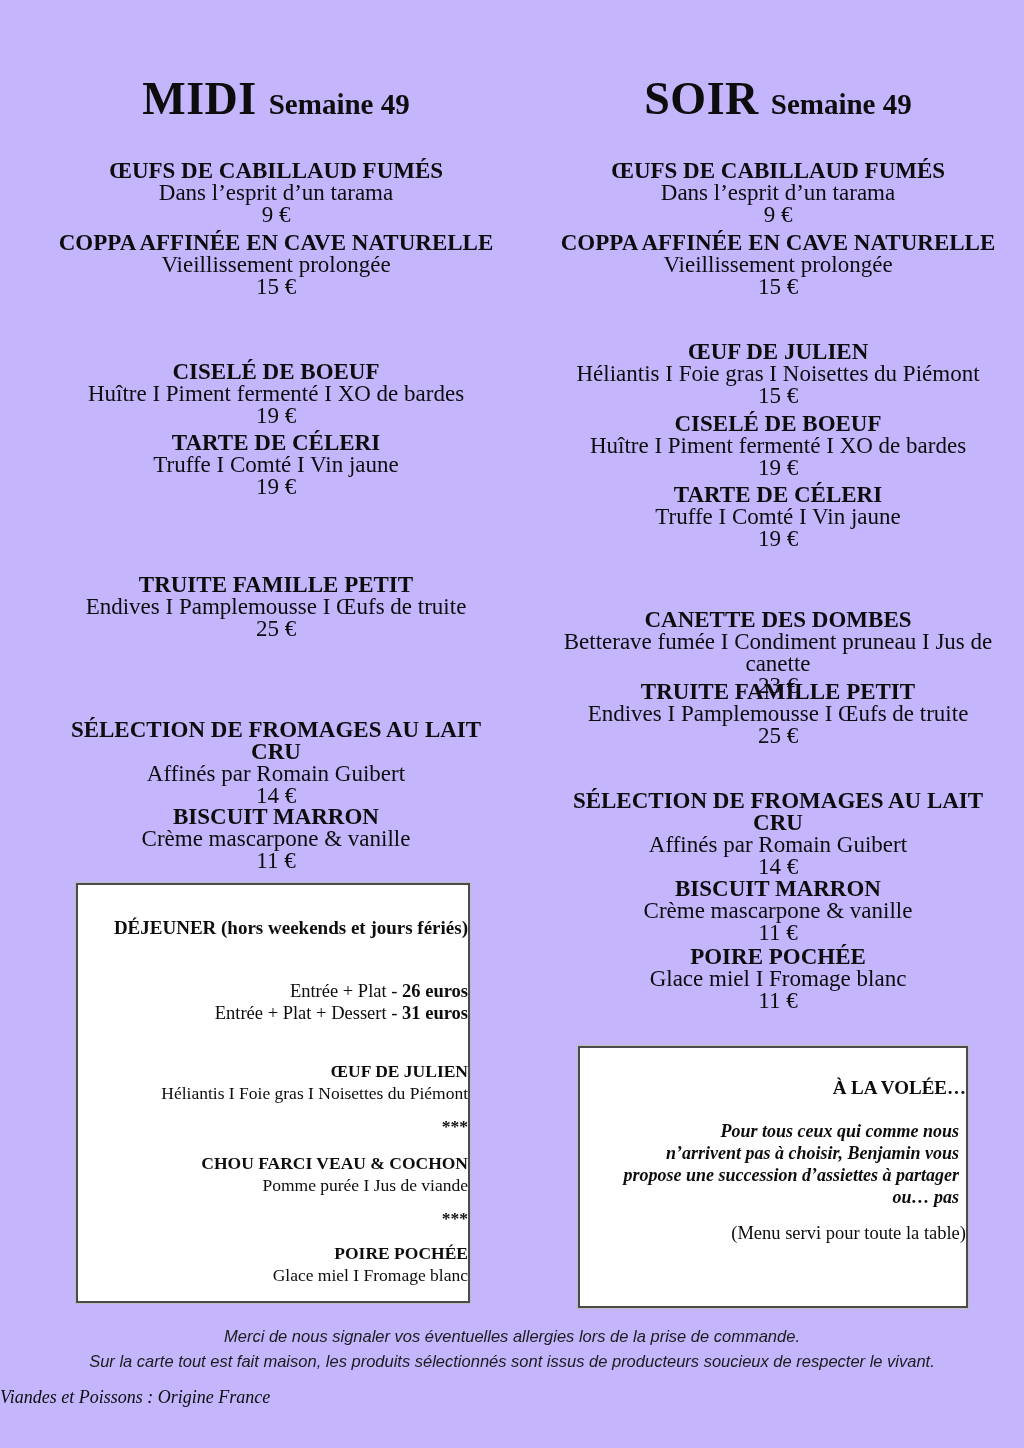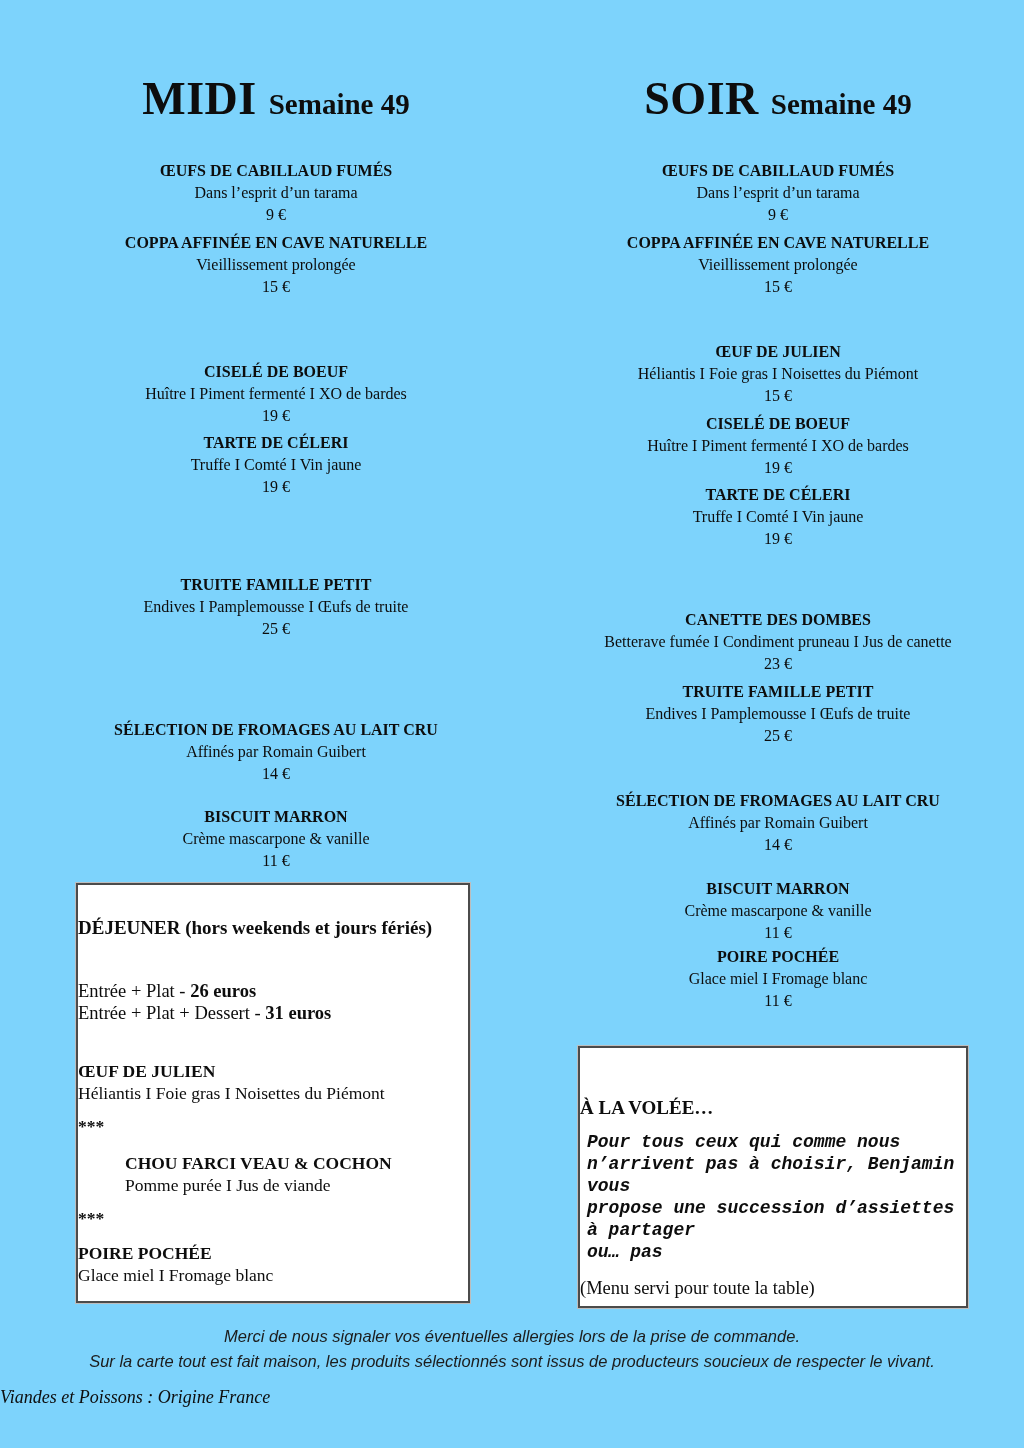--- a/index.html
+++ b/index.html
@@ -1,61 +1,61 @@
 <!DOCTYPE html>
 <html><head>
 <meta charset="utf-8">
 <style>
   html,body { margin:0; padding:0; background:#e8e8e8; }
   .page {
     position:relative; width:1024px; height:1448px; margin:0 auto;
-    background:#7dd3fc; color:#0d0d0d; overflow:hidden;
+    background:#c4b5fd; color:#0d0d0d; overflow:hidden;
     font-family:"Liberation Serif", serif;
   }
   .col { position:absolute; top:0; width:440px; height:100%; }
   .col-left  { left:56px; }
   .col-right { left:558px; }
 
   .menu-title {
     position:absolute; width:100%; text-align:center;
     font-weight:bold; font-size:46px; line-height:46px; letter-spacing:0.5px;
     white-space:nowrap;
   }
   .menu-title .subtitle { font-size:29px; letter-spacing:0; }
 
-  .item { position:absolute; width:100%; text-align:center; line-height:22px; font-size:16px; }
+  .item { position:absolute; width:100%; text-align:center; line-height:22px; font-size:23px; }
   .item .name  { font-weight:bold; }
   .item .desc  { font-weight:normal; }
   .item .price { font-weight:normal; }
 
   .boxed {
-    position:absolute; background:#fff; text-align:left;
+    position:absolute; background:#fff; text-align:right;
     border:2px solid #4b4b4b; outline:1px solid #bdbdbd;
     box-sizing:border-box;
   }
   .box-dejeuner { left:76px;  top:883px;  width:394px; height:420px; }
   .box-volee    { left:578px; top:1046px; width:390px; height:262px; }
 
   .box-heading { padding-top:31px; font-weight:bold; font-size:19px; line-height:24px; }
-  .box-volee .box-heading { padding-top:48px; }
+  .box-volee .box-heading { padding-top:28px; }
 
   .formulas { margin-top:40px; font-size:18.5px; line-height:22px; }
   .formulas .formula b { font-weight:bold; }
 
   .course { line-height:22px; font-size:17.5px; }
   .course .name { font-weight:bold; }
   .course-1 { margin-top:36px; }
   .sep { font-weight:bold; font-size:17.5px; line-height:22px; }
   .sep-1 { margin-top:11px; }
   .course-2 { margin-top:15px;padding-left:47px; }
   .sep-2 { margin-top:11px; }
   .course-3 { margin-top:13px; }
 
-  .pitch { margin:11px auto 0; width:372px; font-weight:bold; font-style:italic;
-           font-size:18px; line-height:22px;font-family:Liberation Mono, monospace; }
+  .pitch { margin:20px auto 0; width:372px; font-weight:bold; font-style:italic;
+           font-size:18px; line-height:22px; }
   .box-note { margin-top:14px; font-size:18.5px; line-height:22px; }
   .box-price { margin-top:22px; font-weight:bold; font-size:18.5px; line-height:22px; }
 
   .footer-note {
     position:absolute; left:0; top:1324px; width:100%; text-align:center;
     font-family:"Liberation Sans", sans-serif; font-style:italic;
     font-size:16.5px; line-height:25px; color:#1c1c1c;
   }
   .footer-origin {
     position:absolute; left:0; top:1386px; width:100%; 

